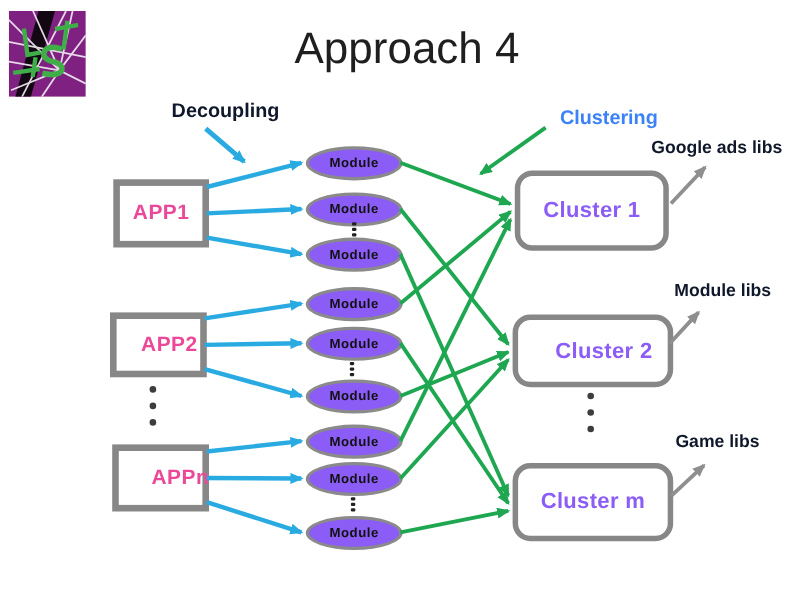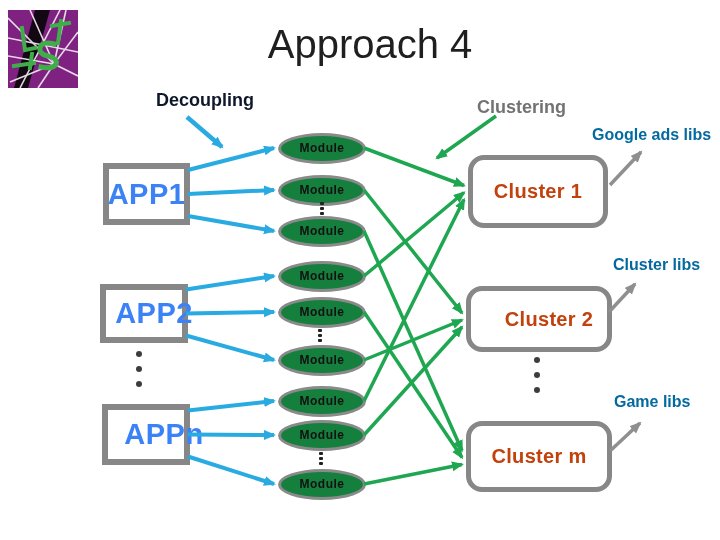--- a/index.html
+++ b/index.html
@@ -7,37 +7,37 @@
     position:relative;width:720px;height:540px;background:#ffffff;overflow:hidden;
     font-family:"Liberation Sans","DejaVu Sans",sans-serif;
   }
   .logo{position:absolute;left:8px;top:10px;}
   .title{
     position:absolute;top:22px;left:20px;right:0;text-align:center;
     font-size:40px;color:#1f1f1f;letter-spacing:0;
   }
   .anno{position:absolute;font-weight:bold;font-size:18px;white-space:nowrap;}
   .anno.decoupling{left:156px;top:90px;color:#0f172a;}
-  .anno.clustering{left:477px;top:97px;color:#737373;}
+  .anno.clustering{left:509px;top:97px;color:#3b82f6;}
   .app-box{
     position:absolute;box-sizing:border-box;background:#fff;border:6px solid #878787;
     display:flex;align-items:center;justify-content:center;
-    font-weight:bold;font-size:29px;color:#3b82f6;letter-spacing:.5px;
+    font-weight:bold;font-size:19px;color:#ec4899;letter-spacing:.5px;
   }
   .module{
-    position:absolute;box-sizing:border-box;background:#15803d;border:3px solid #8a8a8a;
+    position:absolute;box-sizing:border-box;background:#8b5cf6;border:3px solid #8a8a8a;
     border-radius:50%;display:flex;align-items:center;justify-content:center;
     font-weight:bold;font-size:12px;color:#111;letter-spacing:.5px;
   }
   .cluster{
     position:absolute;box-sizing:border-box;background:#fff;border:5px solid #878787;
     border-radius:16px;display:flex;align-items:center;justify-content:center;
-    font-weight:bold;font-size:20px;color:#c2410c;letter-spacing:.3px;text-align:center;
+    font-weight:bold;font-size:20px;color:#8b5cf6;letter-spacing:.3px;text-align:center;
   }
-  .lib-label{position:absolute;font-weight:bold;font-size:16px;color:#0369a1;white-space:nowrap;}
+  .lib-label{position:absolute;font-weight:bold;font-size:16px;color:#0f172a;white-space:nowrap;}
   .dot-col{position:absolute;display:flex;flex-direction:column;gap:9px;}
   .dot-col .dot{width:6px;height:6px;border-radius:50%;background:#3d3d3d;}
   .mini-dots{position:absolute;display:flex;flex-direction:column;gap:2px;}
   .mini-dots .mdot{width:4px;height:3px;border-radius:1px;background:#222;}
   #arrows{position:absolute;left:0;top:0;pointer-events:none;}
 </style>
 </head>
 <body>
 
 <div class="slide">
@@ -81,21 +81,21 @@
       <div class="module" style="left: 278px; top: 260.5px; width: 88px; height: 31px;">Module</div>
       <div class="module" style="left: 278px; top: 296.5px; width: 88px; height: 31px;">Module</div>
       <div class="module" style="left: 278px; top: 344.5px; width: 88px; height: 31px;">Module</div>
       <div class="module" style="left: 278px; top: 385.5px; width: 88px; height: 31px;">Module</div>
       <div class="module" style="left: 278px; top: 419.5px; width: 88px; height: 31px;">Module</div>
       <div class="module" style="left: 278px; top: 468.5px; width: 88px; height: 31px;">Module</div>
       <div class="cluster" style="left: 468px; top: 155px; width: 140px; height: 73px;">Cluster 1</div>
       <div class="cluster" style="left: 466px; top: 286px; width: 146px; height: 66px; padding-left: 20px;">Cluster 2</div>
       <div class="cluster" style="left: 466px; top: 421px; width: 146px; height: 71px;">Cluster m</div>
       <div class="lib-label" style="left: 592px; top: 126px;">Google ads libs</div>
-      <div class="lib-label" style="left: 613px; top: 256px;">Cluster libs</div>
+      <div class="lib-label" style="left: 613px; top: 256px;">Module libs</div>
       <div class="lib-label" style="left: 614px; top: 393px;">Game libs</div>
       <div class="dot-col" style="left: 136px; top: 351px;">
         <div class="dot"></div>
         <div class="dot"></div>
         <div class="dot"></div>
       </div>
       <div class="dot-col" style="left: 534px; top: 357px;">
         <div class="dot"></div>
         <div class="dot"></div>
         <div class="dot"></div>

